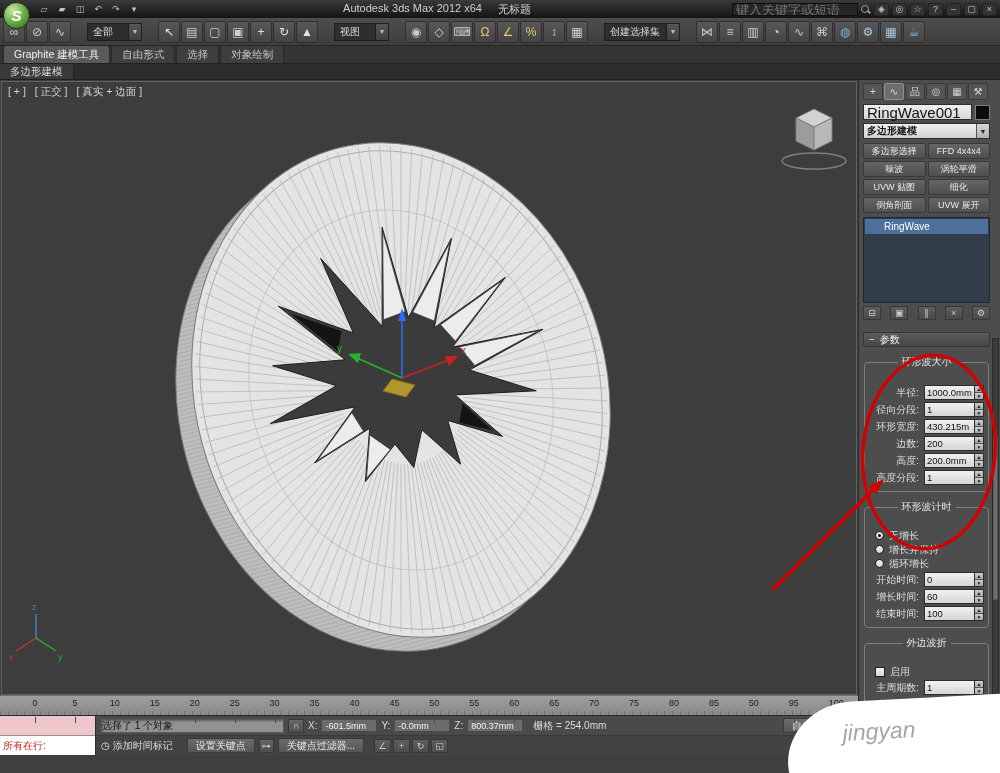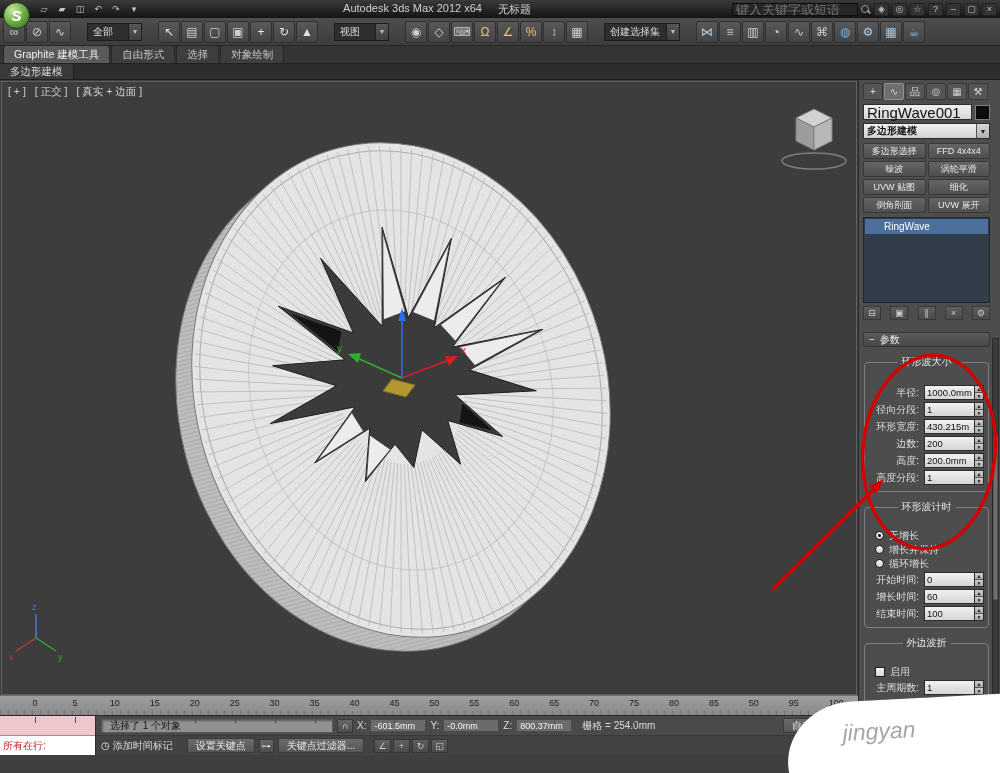--- a/index.html
+++ b/index.html
@@ -94,21 +94,21 @@
   .pscroll .thumb{position:absolute;top:26%;height:44%;left:0;right:0;background:#6f6f6f;border:1px solid #565656}
 
   
   .statusbar{height:40px;display:flex;background:#4a4a4a;border-top:1px solid #292929}
   .listener-col{width:96px;display:flex;flex-direction:column;border-right:1px solid #2d2d2d}
   .mini-macro{flex:1;background:#f0c6cd;border-bottom:1px solid #9a8d8f}
   .mini-listener{flex:1;background:#fff;color:#c42323;font-size:10px;display:flex;align-items:center;padding:0 3px}
   .status-rows{flex:1;display:flex;flex-direction:column;min-width:0}
   .srow{flex:1;display:flex;align-items:center;gap:4px;padding:0 5px;min-width:0}
   .srow2{background:#434343;border-top:1px solid #393939}
-  .sel-info{width:232px;height:14px;background:#919191;border:1px solid #5a5a5a;box-shadow:inset 1px 1px 2px #606060;color:#151515;font-size:10px;display:flex;align-items:center;padding:0 8px;white-space:nowrap;overflow:hidden}
+  .sel-info{width:183px;height:14px;background:#919191;border:1px solid #5a5a5a;box-shadow:inset 1px 1px 2px #606060;color:#151515;font-size:10px;display:flex;align-items:center;padding:0 0;white-space:nowrap;overflow:hidden}
   .lockbtn{width:16px;height:14px;background:linear-gradient(#666,#4f4f4f);border:1px solid #393939;color:#ddd;font-size:9px;display:flex;align-items:center;justify-content:center}
   .clabel{font-size:10px;color:#dcdcdc}
   .cfield{width:56px;height:13px;background:#6b6b6b;border:1px solid #4b4b4b;color:#f4f4f4;font-size:9px;display:flex;align-items:center;padding:0 3px;white-space:nowrap;overflow:hidden}
   .grid-info{font-size:10px;color:#dcdcdc;margin-left:6px;white-space:nowrap}
   .sbtn{height:15px;padding:0 8px;background:linear-gradient(#6c6c6c,#555);border:1px solid #3b3b3b;border-radius:2px;color:#ebebeb;font-size:10px;display:flex;align-items:center;white-space:nowrap}
   .autokey{margin-left:auto}
   .combo{height:15px;padding:0 7px;background:#3e3e3e;border:1px solid #747474;color:#ebebeb;font-size:10px;display:flex;align-items:center;white-space:nowrap}
   .prompt{flex:1;font-size:10px;color:#e0e0e0;white-space:nowrap;overflow:hidden}
   .timetag{display:flex;align-items:center;gap:3px;font-size:10px;color:#dcdcdc;margin-right:10px;white-space:nowrap}
   .keyicon{width:15px;height:14px;background:linear-gradient(#666,#4f4f4f);border:1px solid #393939;color:#ddd;font-size:9px;display:flex;align-items:center;justify-content:center}

